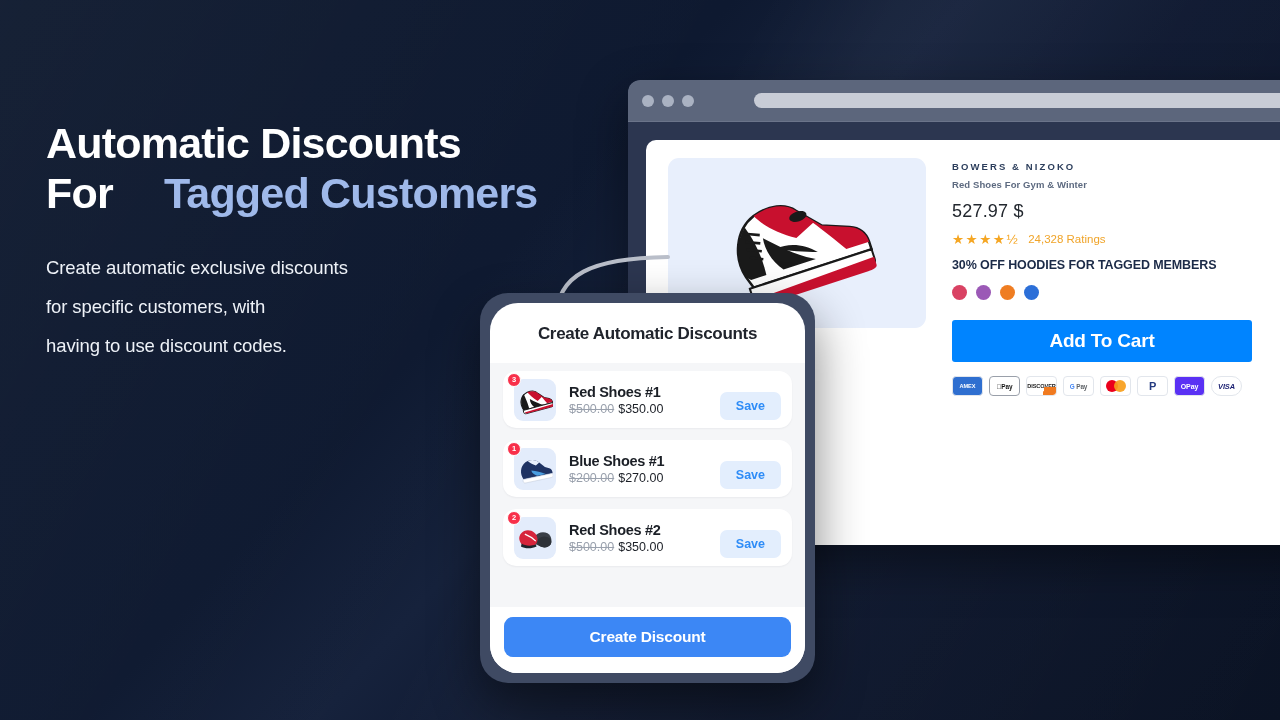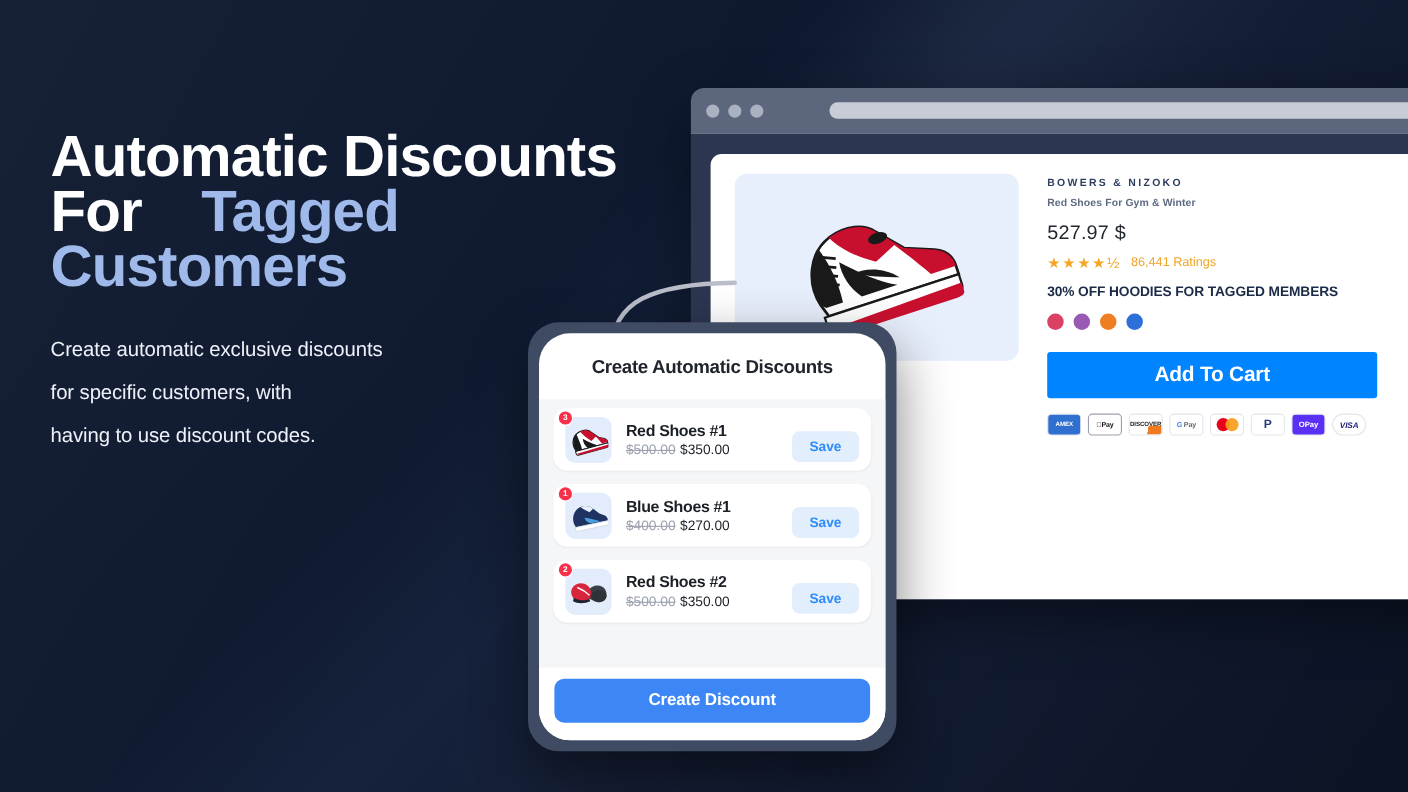--- a/index.html
+++ b/index.html
@@ -18,21 +18,21 @@
   }
   .stage::after{
     content:""; position:absolute; inset:0;
     background:linear-gradient(118deg, rgba(255,255,255,0.028) 0%, rgba(255,255,255,0) 46%, rgba(255,255,255,0.03) 54%, rgba(255,255,255,0) 100%);
     pointer-events:none;
   }
 
   
   .copy { position:absolute; left:46px; top:118px; width:560px; z-index:6; }
   .headline {
-    font-size:53px; line-height:50px; font-weight:bold; color:#ffffff;
+    font-size:43px; line-height:50px; font-weight:bold; color:#ffffff;
     letter-spacing:-0.8px;
   }
   .headline .accent { color:#9fb9ea;margin-left:40px; }
   .subcopy {
     margin-top:30px; font-size:18.5px; line-height:39px;
     color:#eef2f8; font-weight:400; letter-spacing:-0.1px;
   }
 
   
   .browser {
@@ -248,21 +248,21 @@
             </div>
           </div>
         </div>
 
         <div class="info">
           <div class="vendor">BOWERS &amp; NIZOKO</div>
           <div class="psub">Red Shoes For Gym &amp; Winter</div>
           <div class="price">527.97 $</div>
           <div class="ratings">
             <span class="stars">★★★★½</span>
-            <span class="ratecount">86,441 Ratings</span>
+            <span class="ratecount">24,328 Ratings</span>
           </div>
           <div class="promo">30% OFF HOODIES FOR TAGGED MEMBERS</div>
           <div class="swatches">
             <span class="swatch" style="background:#d94263"></span>
             <span class="swatch" style="background:#9b59b6"></span>
             <span class="swatch" style="background:#ef7d22"></span>
             <span class="swatch" style="background:#2c6fd8"></span>
           </div>
           <button class="addcart">Add To Cart</button>
           <div class="paylist">
@@ -328,21 +328,21 @@
                   <path d="M16,5 C22,4 27,6 30,10 L25,13 C21,10 18,8 16,5 Z" fill="#e8effc"></path>
                   <path d="M5,27 L44,27 L44,30 C44,31 43,32 41,32 L8,32 C6,32 5,31 5,30 Z" fill="#ffffff" stroke="#c5cedd" stroke-width="0.7"></path>
                   <path d="M18,18 C24,20 30,23 35,26 L24,26 C20,24 18,21 18,18 Z" fill="#4a9ee0"></path>
                 </g>
               </svg>
             </div>
           </div>
           <div class="row-text">
             <div class="row-name">Blue Shoes #1</div>
             <div class="row-prices">
-              <span class="old">$400.00</span><span class="new">$270.00</span>
+              <span class="old">$200.00</span><span class="new">$270.00</span>
             </div>
           </div>
           <button class="save-btn">Save</button>
         </div>
 
         <div class="row">
           <div class="thumb-wrap">
             <span class="badge">2</span>
             <div class="row-thumb">
               <svg width="36" height="30" viewBox="0 0 46 34">

